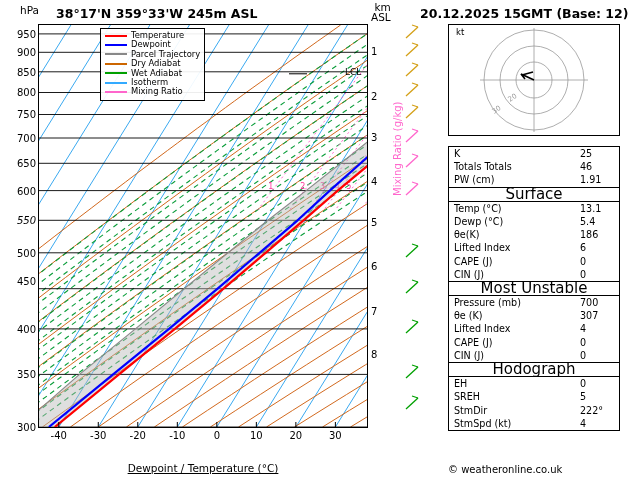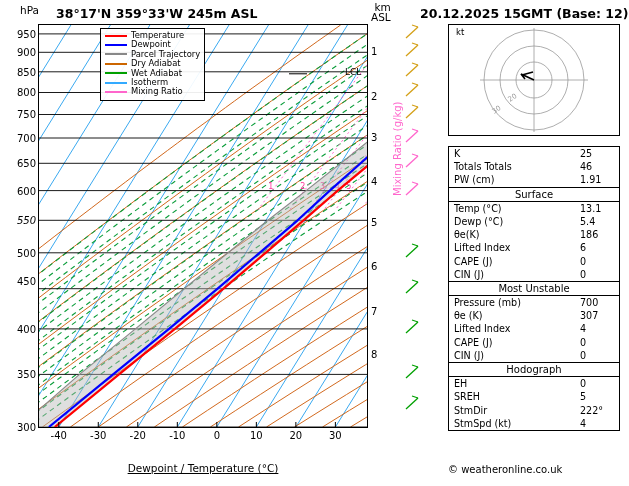--- a/index.html
+++ b/index.html
@@ -22,21 +22,21 @@
   .legline{width:22px;height:0;border-top-width:2px;border-top-style:solid;margin-right:4px;}
   
   .mixlab{left:392px;top:196px;font-size:10px;color:#ff66cc;transform:rotate(-90deg);transform-origin:left top;white-space:nowrap;}
   
   #hodo{left:448px;top:24px;width:172px;height:112px;border:1px solid #000;box-sizing:border-box;background:#fff;}
   .ktlab{left:456px;top:27px;font-size:8.5px;color:#000;}
   
   #tbl{left:448px;top:146px;width:172px;border:1px solid #000;box-sizing:border-box;font-size:9.6px;color:#000;background:#fff;}
   #tbl .row{display:flex;justify-content:space-between;padding:0 5px;height:13.2px;line-height:13.2px;}
   #tbl .row span:last-child{min-width:34px;}
-  #tbl .sec{text-align:center;border-top:1px solid #000;border-bottom:1px solid #000;height:13.2px;line-height:13.2px;font-size:10px;}
+  #tbl .sec{text-align:center;border-top:1px solid #000;border-bottom:1px solid #000;height:13.2px;line-height:13.2px;font-size:15px;}
   .credit{left:448px;top:464px;font-size:10px;color:#000;font-weight:normal;}
   .credit .globe{display:inline-block;}
 </style>
 </head>
 <body>
 
 <div class="abs hpa">hPa</div>
 <div class="abs hdr-left">38°17'N  359°33'W  245m ASL</div>
 <div class="abs hdr-right">20.12.2025 15GMT (Base: 12)</div>
 <div class="abs kmasl">

